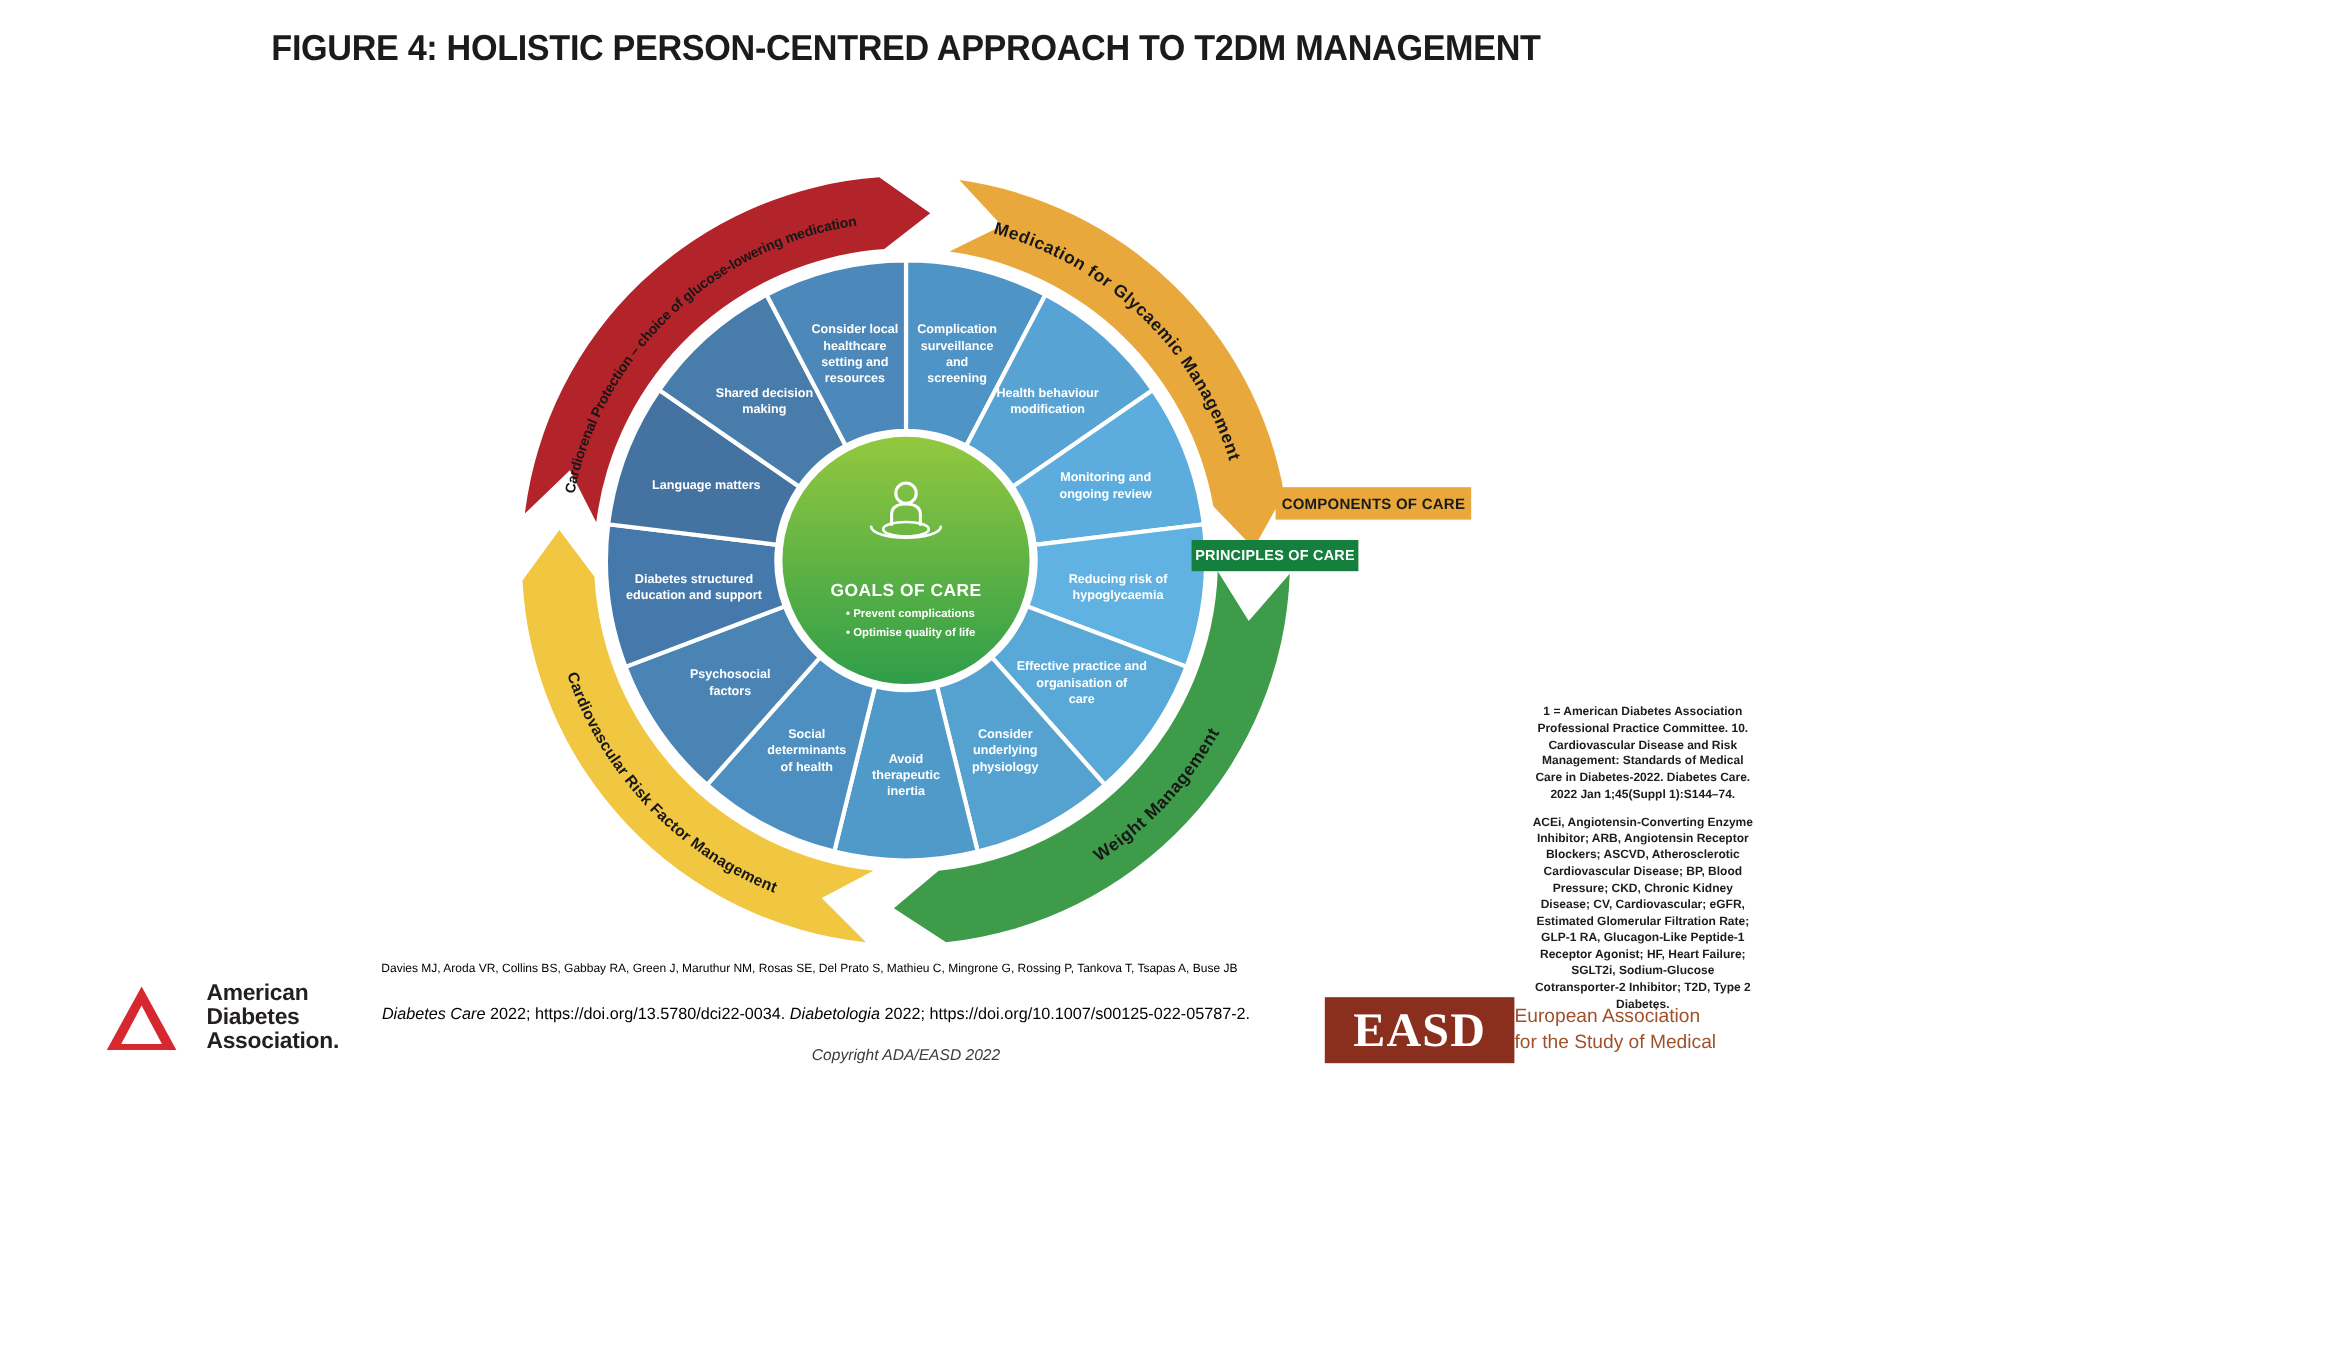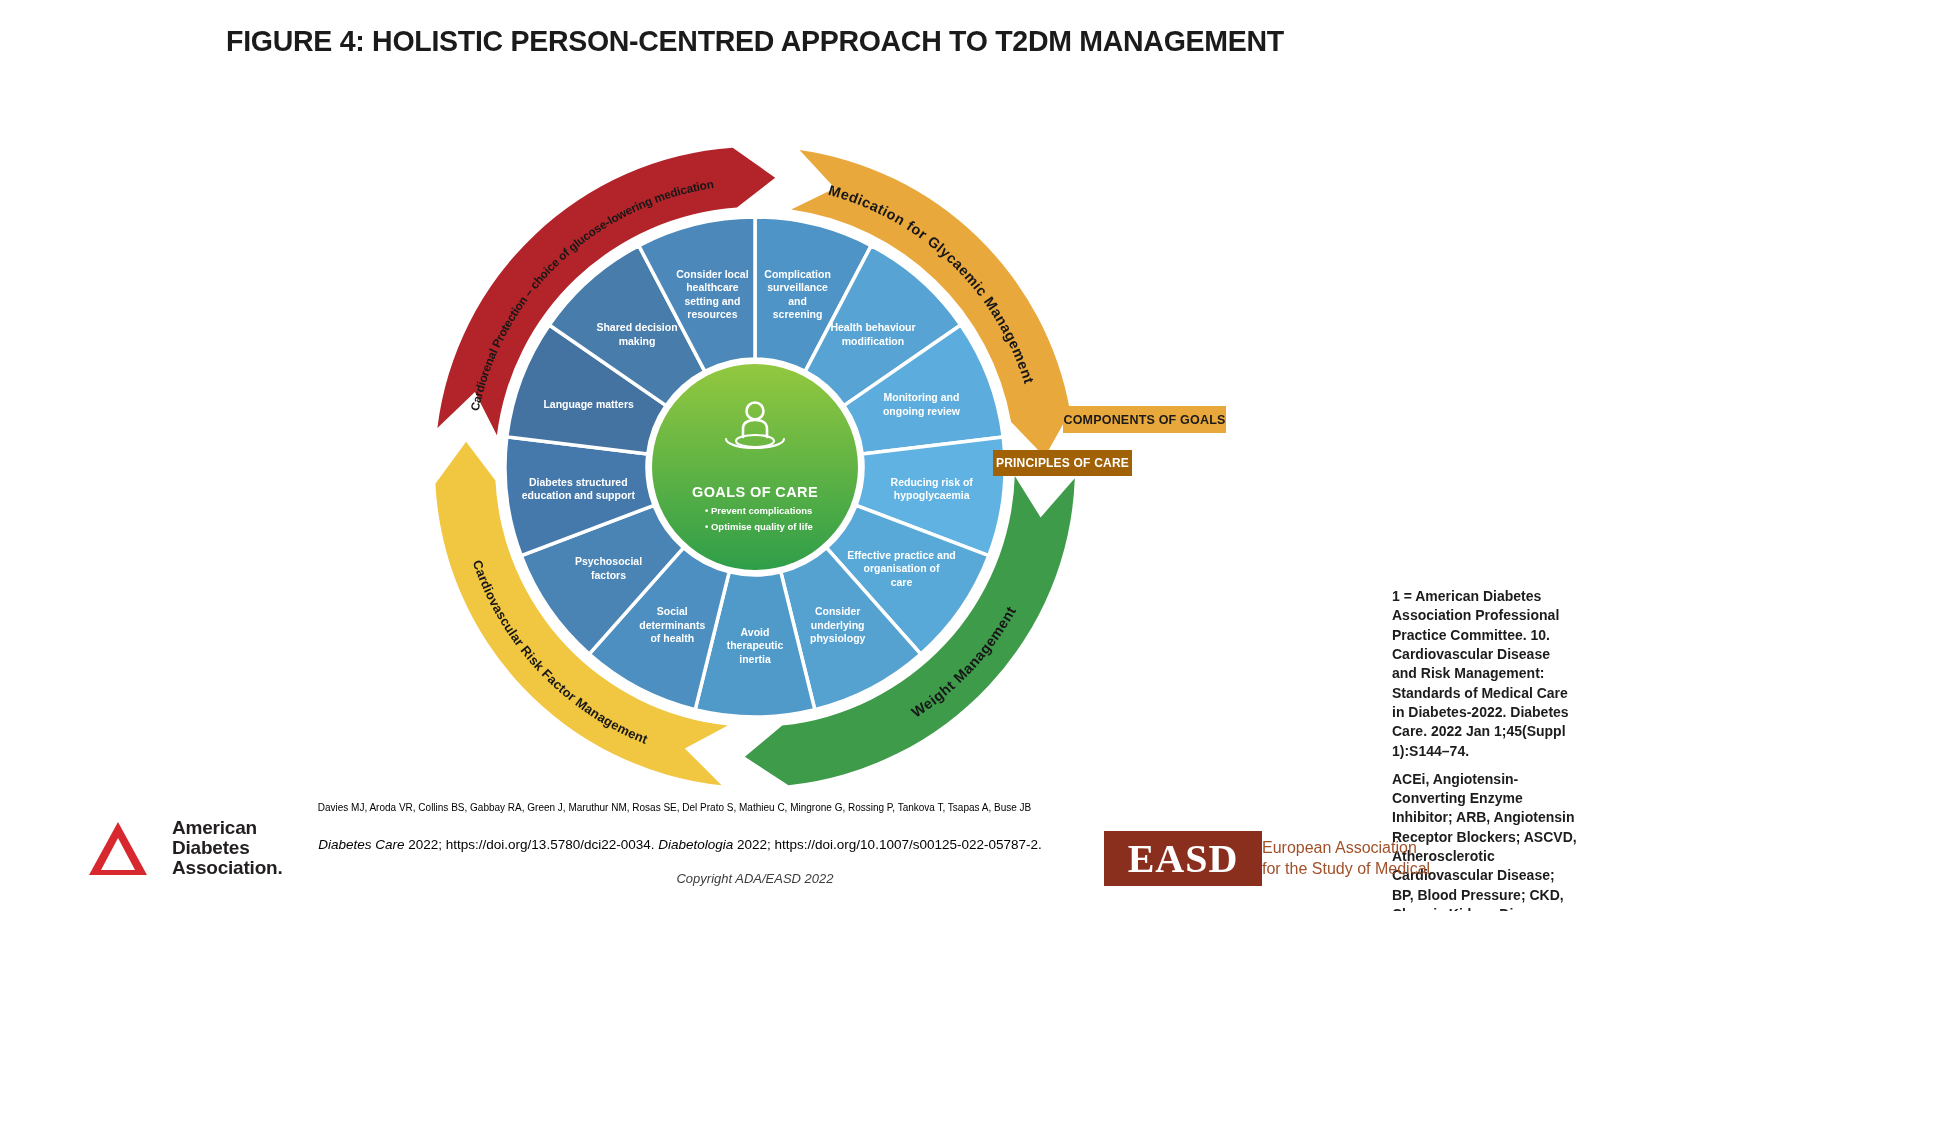--- a/index.html
+++ b/index.html
@@ -10,22 +10,22 @@
          transform:scaleX(.95);transform-origin:50% 50%;}
   .wheel{position:absolute;left:405px;top:117px;width:700px;height:700px;}
   .arcLabel{font-weight:700;fill:#171717;font-family:"Liberation Sans",sans-serif;}
   .segLabel{font-size:10.5px;font-weight:700;fill:#ffffff;font-family:"Liberation Sans",sans-serif;}
   .ctrTitle{font-size:14.5px;font-weight:700;fill:#ffffff;letter-spacing:.4px;}
   .ctrBullet{font-size:9.5px;font-weight:700;fill:#ffffff;}
   .badge{position:absolute;display:flex;align-items:center;justify-content:center;
          font-weight:700;z-index:5;}
   .badge-components{left:1063px;top:406px;width:163px;height:27px;font-size:12.5px;letter-spacing:.2px;}
   .badge-principles{left:993px;top:450px;width:139px;height:26px;font-size:12px;letter-spacing:.2px;}
-  .sidenote{position:absolute;left:1392px;top:587px;width:186px;font-size:14px;font-weight:700;
-            color:#1c1c1c;line-height:1.38;}
+  .sidenote{position:absolute;left:1276px;top:587px;width:186px;font-size:10px;font-weight:700;
+            color:#1c1c1c;line-height:1.38;text-align:center;}
   .sidenote p{margin:0 0 9px 0;}
   .authors{position:absolute;left:137px;top:802px;width:1075px;text-align:center;font-size:10px;color:#000;}
   .citation{position:absolute;left:140px;top:837px;width:1080px;text-align:center;font-size:13.5px;color:#000;}
   .it{font-style:italic;}
   .copyright{position:absolute;left:405px;top:871px;width:700px;text-align:center;font-style:italic;
              font-size:13px;color:#3c3c3c;}
   .ada{position:absolute;left:86px;top:818px;display:flex;align-items:flex-start;gap:22px;}
   .ada-text{font-size:19px;font-weight:700;line-height:1.04;color:#231f20;letter-spacing:-0.2px;}
   .easd{position:absolute;left:1104px;top:831px;display:flex;align-items:center;gap:0;}
   .easd-box{width:158px;height:55px;display:flex;align-items:center;justify-content:center;
@@ -90,23 +90,23 @@
         <path d="M-12,-30 L-12,-38 Q-12,-47 0,-47 Q12,-47 12,-38 L12,-30"></path>
         <ellipse cx="0" cy="-26" rx="19" ry="6" stroke-width="2.2"></ellipse>
         <path d="M-29,-28 A29,9 0 0 0 29,-28" stroke-width="2.2"></path>
       </g>
       <text class="ctrTitle" x="0" y="30" text-anchor="middle">GOALS OF CARE</text>
       <text class="ctrBullet" x="-50" y="47">•  Prevent complications</text>
       <text class="ctrBullet" x="-50" y="63">•  Optimise quality of life</text>
     </svg>
 
   <div class="badge badge-components" style="background: rgb(233, 168, 60); color: rgb(26, 26, 26);">
-    <span>COMPONENTS OF GOALS</span>
+    <span>COMPONENTS OF CARE</span>
   </div>
-  <div class="badge badge-principles" style="background: #a16207; color: rgb(255, 255, 255);">
+  <div class="badge badge-principles" style="background: #15803d; color: rgb(255, 255, 255);">
     <span>PRINCIPLES OF CARE</span>
   </div>
 
   <div class="sidenote">
     <p>1 = American Diabetes Association Professional Practice Committee. 10. Cardiovascular Disease and Risk Management: Standards of Medical Care in Diabetes-2022. Diabetes Care. 2022 Jan 1;45(Suppl 1):S144–74.</p>
     <p>ACEi, Angiotensin-Converting Enzyme Inhibitor; ARB, Angiotensin Receptor Blockers; ASCVD, Atherosclerotic Cardiovascular Disease; BP, Blood Pressure; CKD, Chronic Kidney Disease; CV, Cardiovascular; eGFR, Estimated Glomerular Filtration Rate; GLP-1 RA, Glucagon-Like Peptide-1 Receptor Agonist; HF, Heart Failure; SGLT2i, Sodium-Glucose Cotransporter-2 Inhibitor; T2D, Type 2 Diabetes.</p>
   </div>
 
   <div class="authors">Davies MJ, Aroda VR, Collins BS, Gabbay RA, Green J, Maruthur NM, Rosas SE, Del Prato S, Mathieu C, Mingrone G, Rossing P, Tankova T, Tsapas A, Buse JB</div>
 

